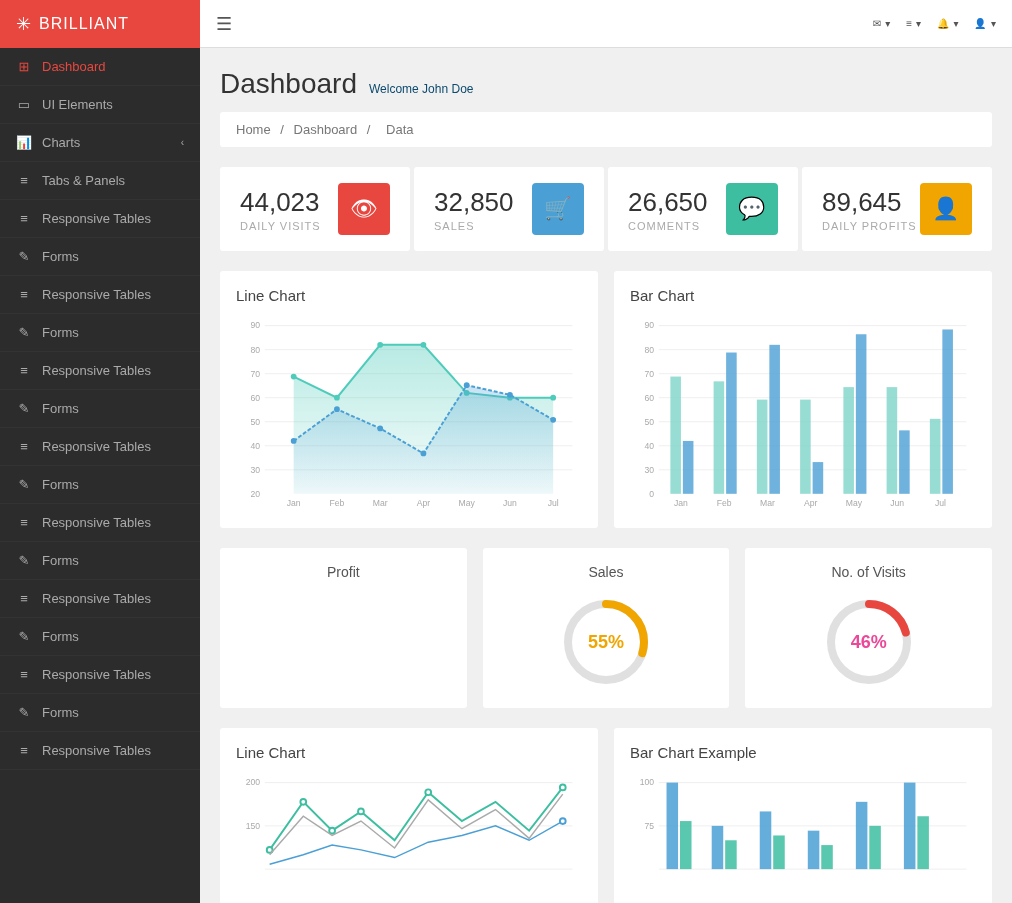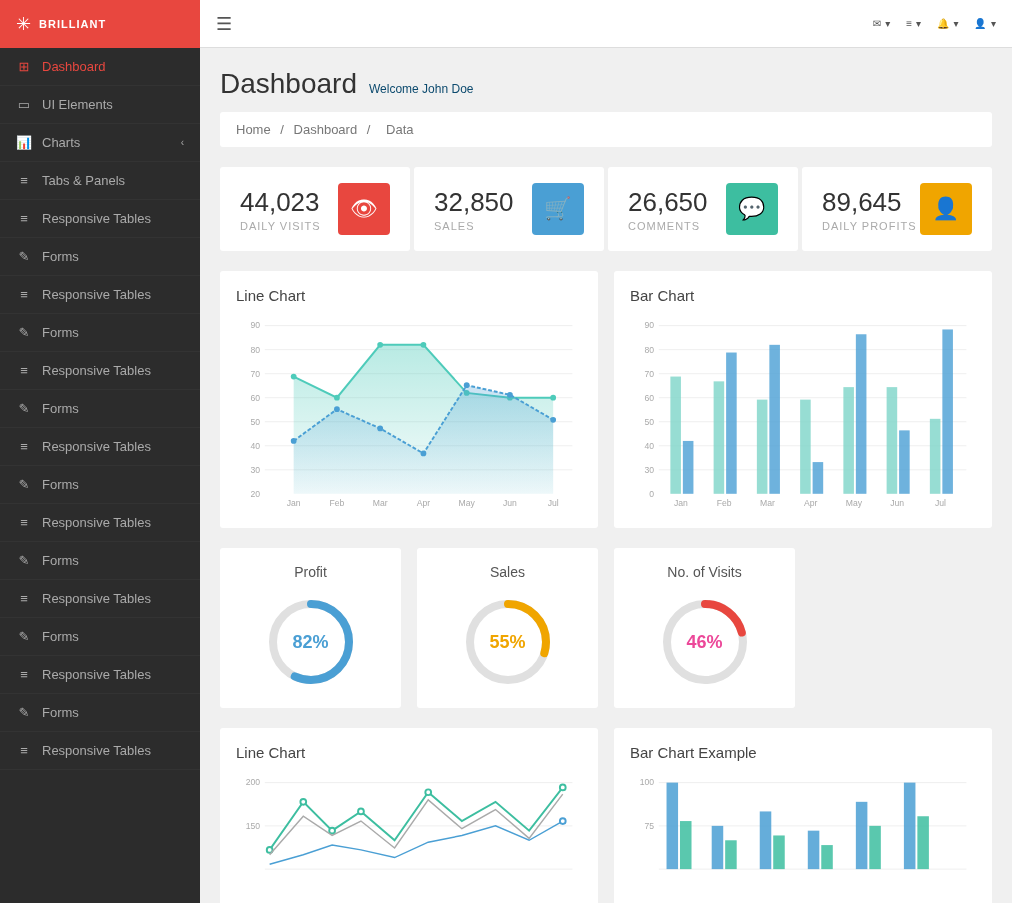--- a/index.html
+++ b/index.html
@@ -2,21 +2,21 @@
 <html><head>
   <meta charset="utf-8">
   <style>
     * { box-sizing: border-box; margin: 0; padding: 0; }
     body { font-family: 'Segoe UI', Arial, sans-serif; background: #f0f0f0; display: flex; height: 100vh; overflow: hidden; }
 
     
     .sidebar { width: 200px; background: #2c2c2c; color: #aaa; flex-shrink: 0; display: flex; flex-direction: column; overflow-y: auto; }
     .sidebar-header { background: #e8473f; color: white; padding: 12px 16px; display: flex; align-items: center; gap: 8px; min-height: 48px; }
     .sidebar-header-logo { font-size: 18px; }
-    .sidebar-header-title { font-size: 11px; font-weight: bold; letter-spacing: 1px; }
+    .sidebar-header-title { font-size: 16px; font-weight: normal; letter-spacing: 1px; }
     .sidebar-item { display: flex; align-items: center; gap: 10px; padding: 11px 16px; cursor: pointer; font-size: 13px; color: #aaa; border-bottom: 1px solid #333; }
     .sidebar-item.active { color: #e8473f; }
     .sidebar-item-icon { width: 16px; text-align: center; font-size: 13px; }
     .sidebar-item-arrow { margin-left: auto; font-size: 10px; }
 
     
     .main { flex: 1; display: flex; flex-direction: column; overflow: hidden; }
 
     
     .topbar { background: white; height: 48px; display: flex; align-items: center; padding: 0 16px; border-bottom: 1px solid #ddd; gap: 16px; }
@@ -52,21 +52,21 @@
 
     
     .charts-row { display: grid; grid-template-columns: 1fr 1fr; gap: 16px; margin-bottom: 20px; }
     .chart-card { background: white; padding: 16px; border-radius: 3px; }
     .chart-title { font-size: 15px; color: #444; margin-bottom: 12px; font-weight: 400; }
 
     
     .chart-svg { width: 100%; }
 
     
-    .donut-cards { display: grid; grid-template-columns: repeat(4, 1fr); gap: 16px; margin-bottom: 20px; }
+    .donut-cards { display: grid; grid-template-columns: repeat(3, 1fr); gap: 16px; margin-bottom: 20px; }
     .donut-card { background: white; padding: 16px; border-radius: 3px; text-align: center; }
     .donut-card-title { font-size: 14px; color: #555; margin-bottom: 12px; }
     .donut-wrapper { position: relative; width: 100px; height: 100px; margin: 0 auto; }
     .donut-wrapper svg { width: 100px; height: 100px; }
     .donut-label { position: absolute; top: 50%; left: 50%; transform: translate(-50%, -50%); font-size: 18px; font-weight: bold; }
 
     
     .bottom-charts { display: grid; grid-template-columns: 1fr 1fr; gap: 16px; }
   </style>
 </head>
@@ -337,27 +337,20 @@
           <text x="278" y="198" text-anchor="middle" font-size="9" fill="#aaa">Jun</text>
           <text x="323" y="198" text-anchor="middle" font-size="9" fill="#aaa">Jul</text>
         </svg>
       </div>
     </div>
 
     <div class="donut-cards">
 
       <div class="donut-card">
         <div class="donut-card-title">Profit</div>
-        <div class="donut-wrapper">
-          <svg viewBox="0 0 100 100">
-            <circle cx="50" cy="50" r="38" fill="none" stroke="#e0e0e0" stroke-width="8"></circle>
-            <circle cx="50" cy="50" r="38" fill="none" stroke="#4a9fd4" stroke-width="8" stroke-dasharray="196 239" stroke-dashoffset="60" stroke-linecap="round" transform="rotate(-90 50 50)"></circle>
-          </svg>
-          <div class="donut-label" style="color:#4a9fd4">82%</div>
-        </div>
       </div>
 
       <div class="donut-card">
         <div class="donut-card-title">Sales</div>
         <div class="donut-wrapper">
           <svg viewBox="0 0 100 100">
             <circle cx="50" cy="50" r="38" fill="none" stroke="#e0e0e0" stroke-width="8"></circle>
             <circle cx="50" cy="50" r="38" fill="none" stroke="#f0a500" stroke-width="8" stroke-dasharray="131 239" stroke-dashoffset="60" stroke-linecap="round" transform="rotate(-90 50 50)"></circle>
           </svg>
           <div class="donut-label" style="color:#f0a500">55%</div>

